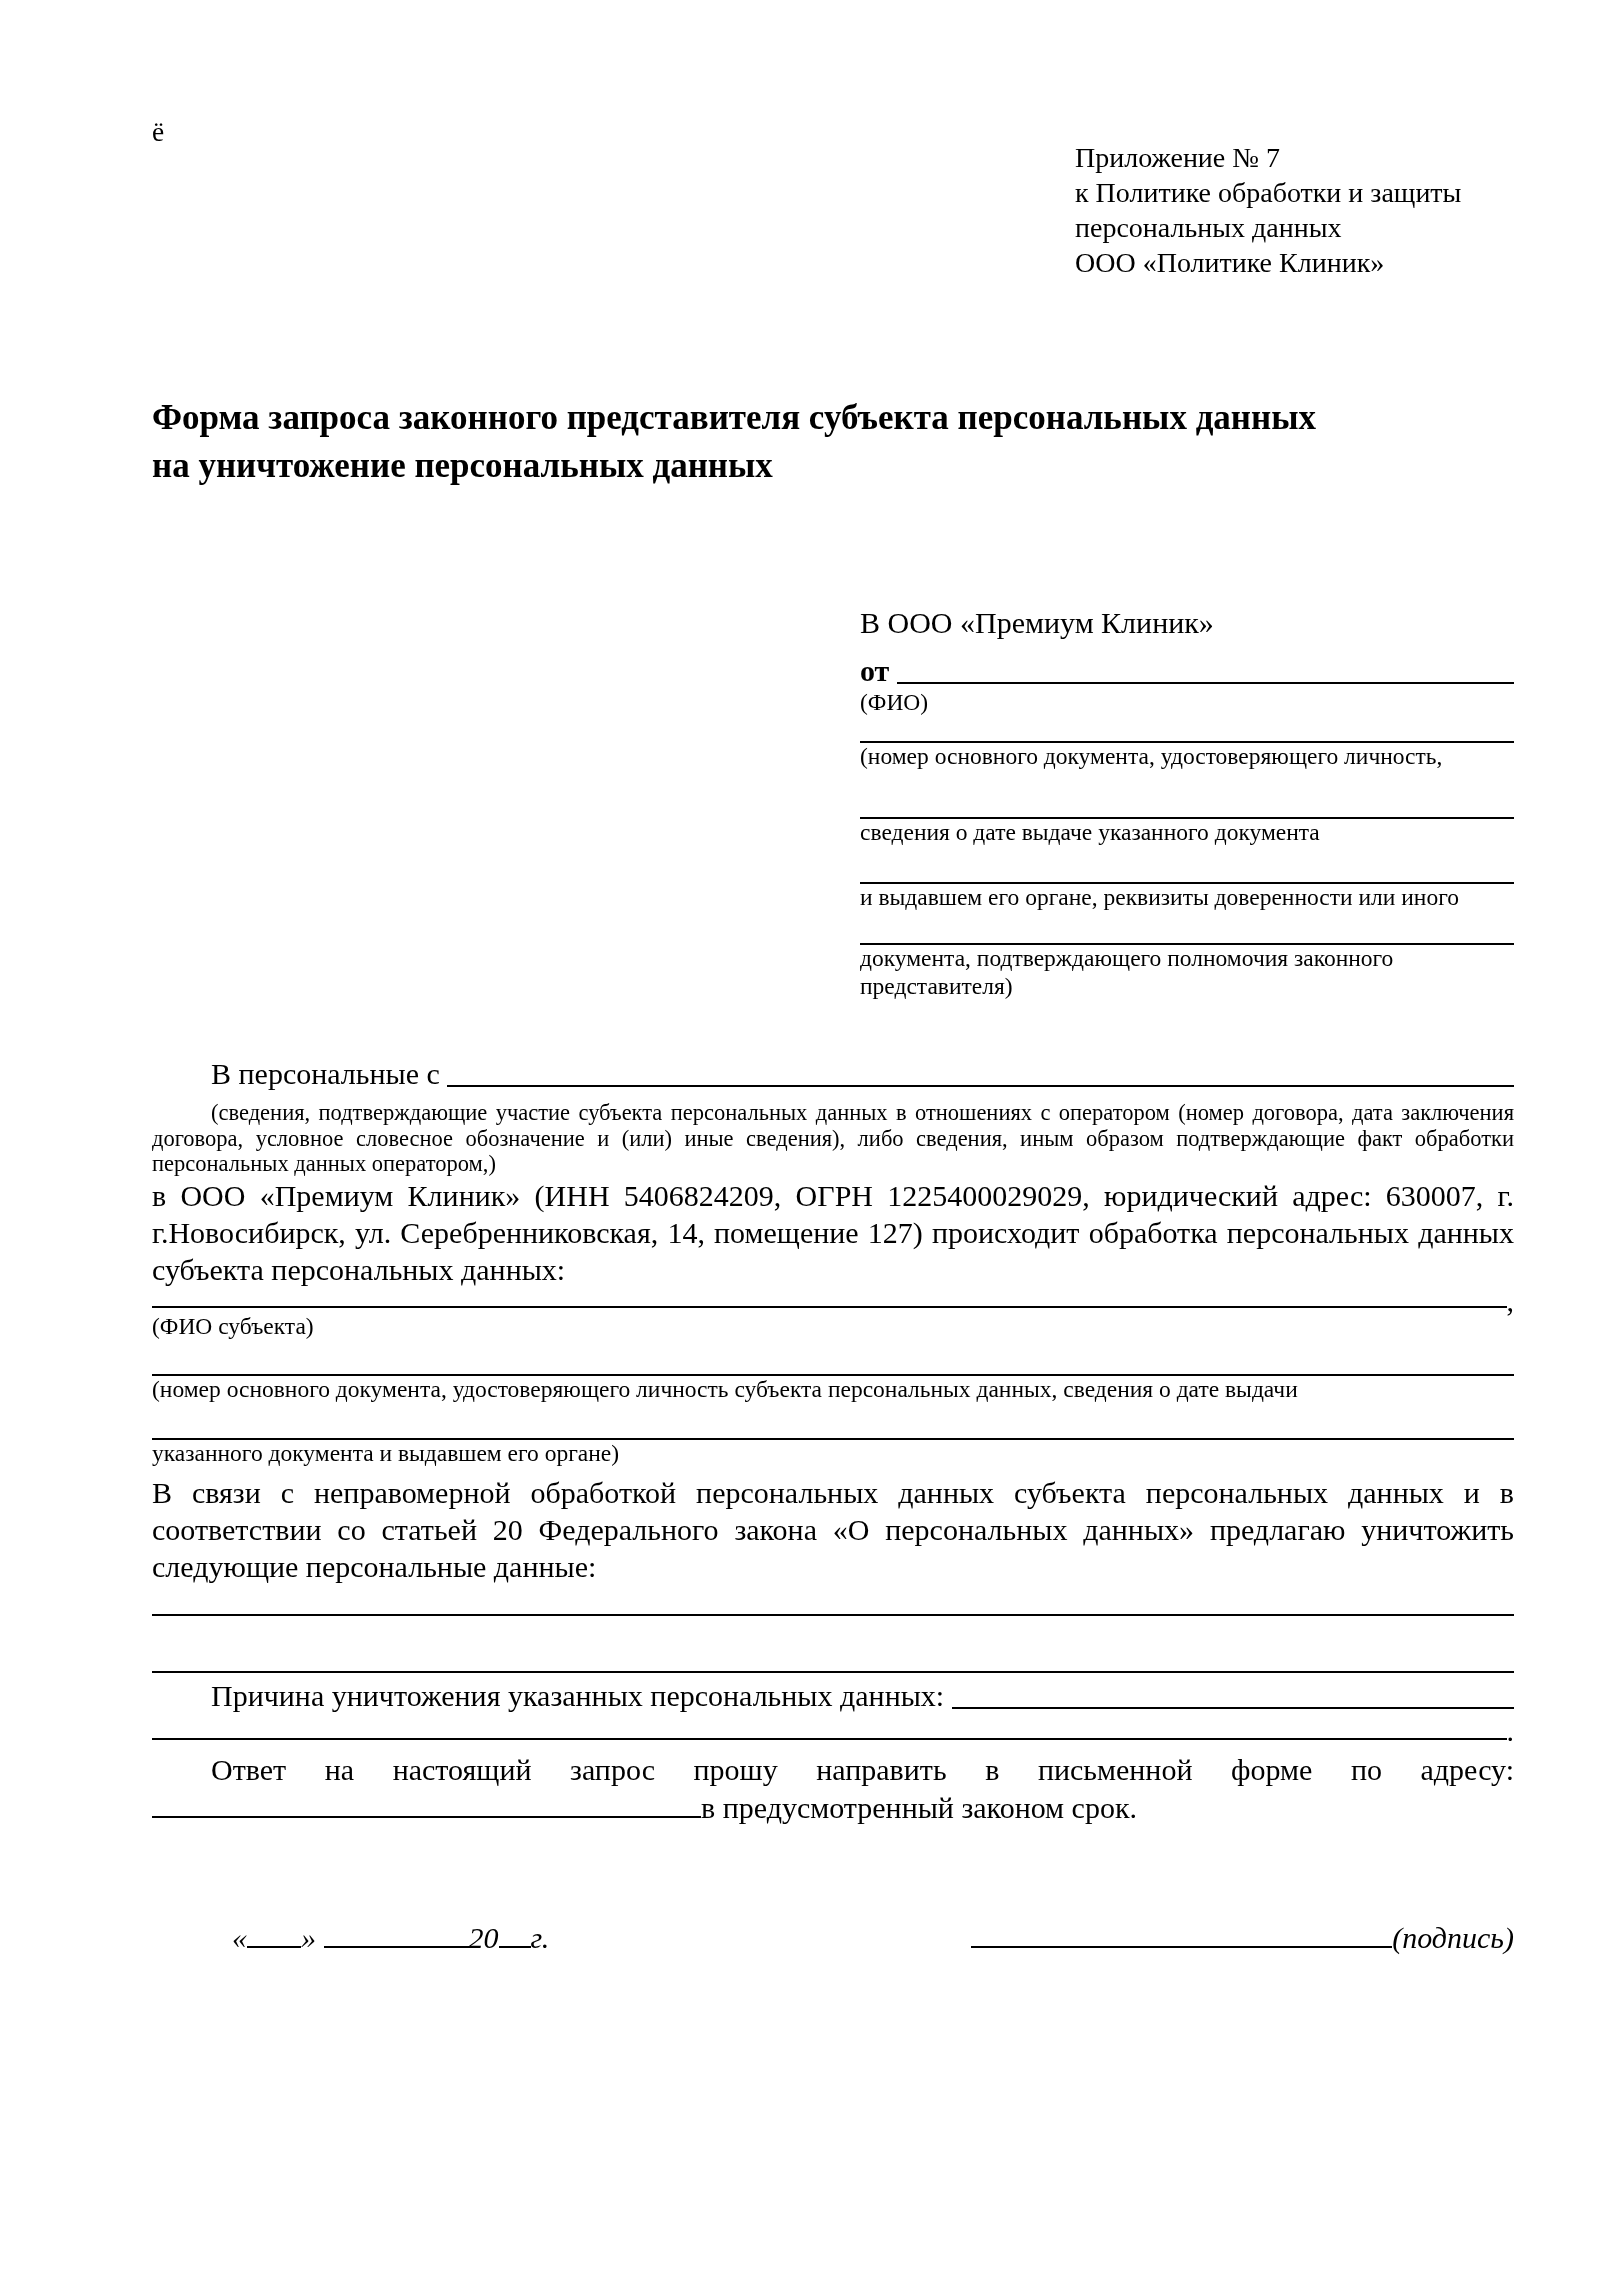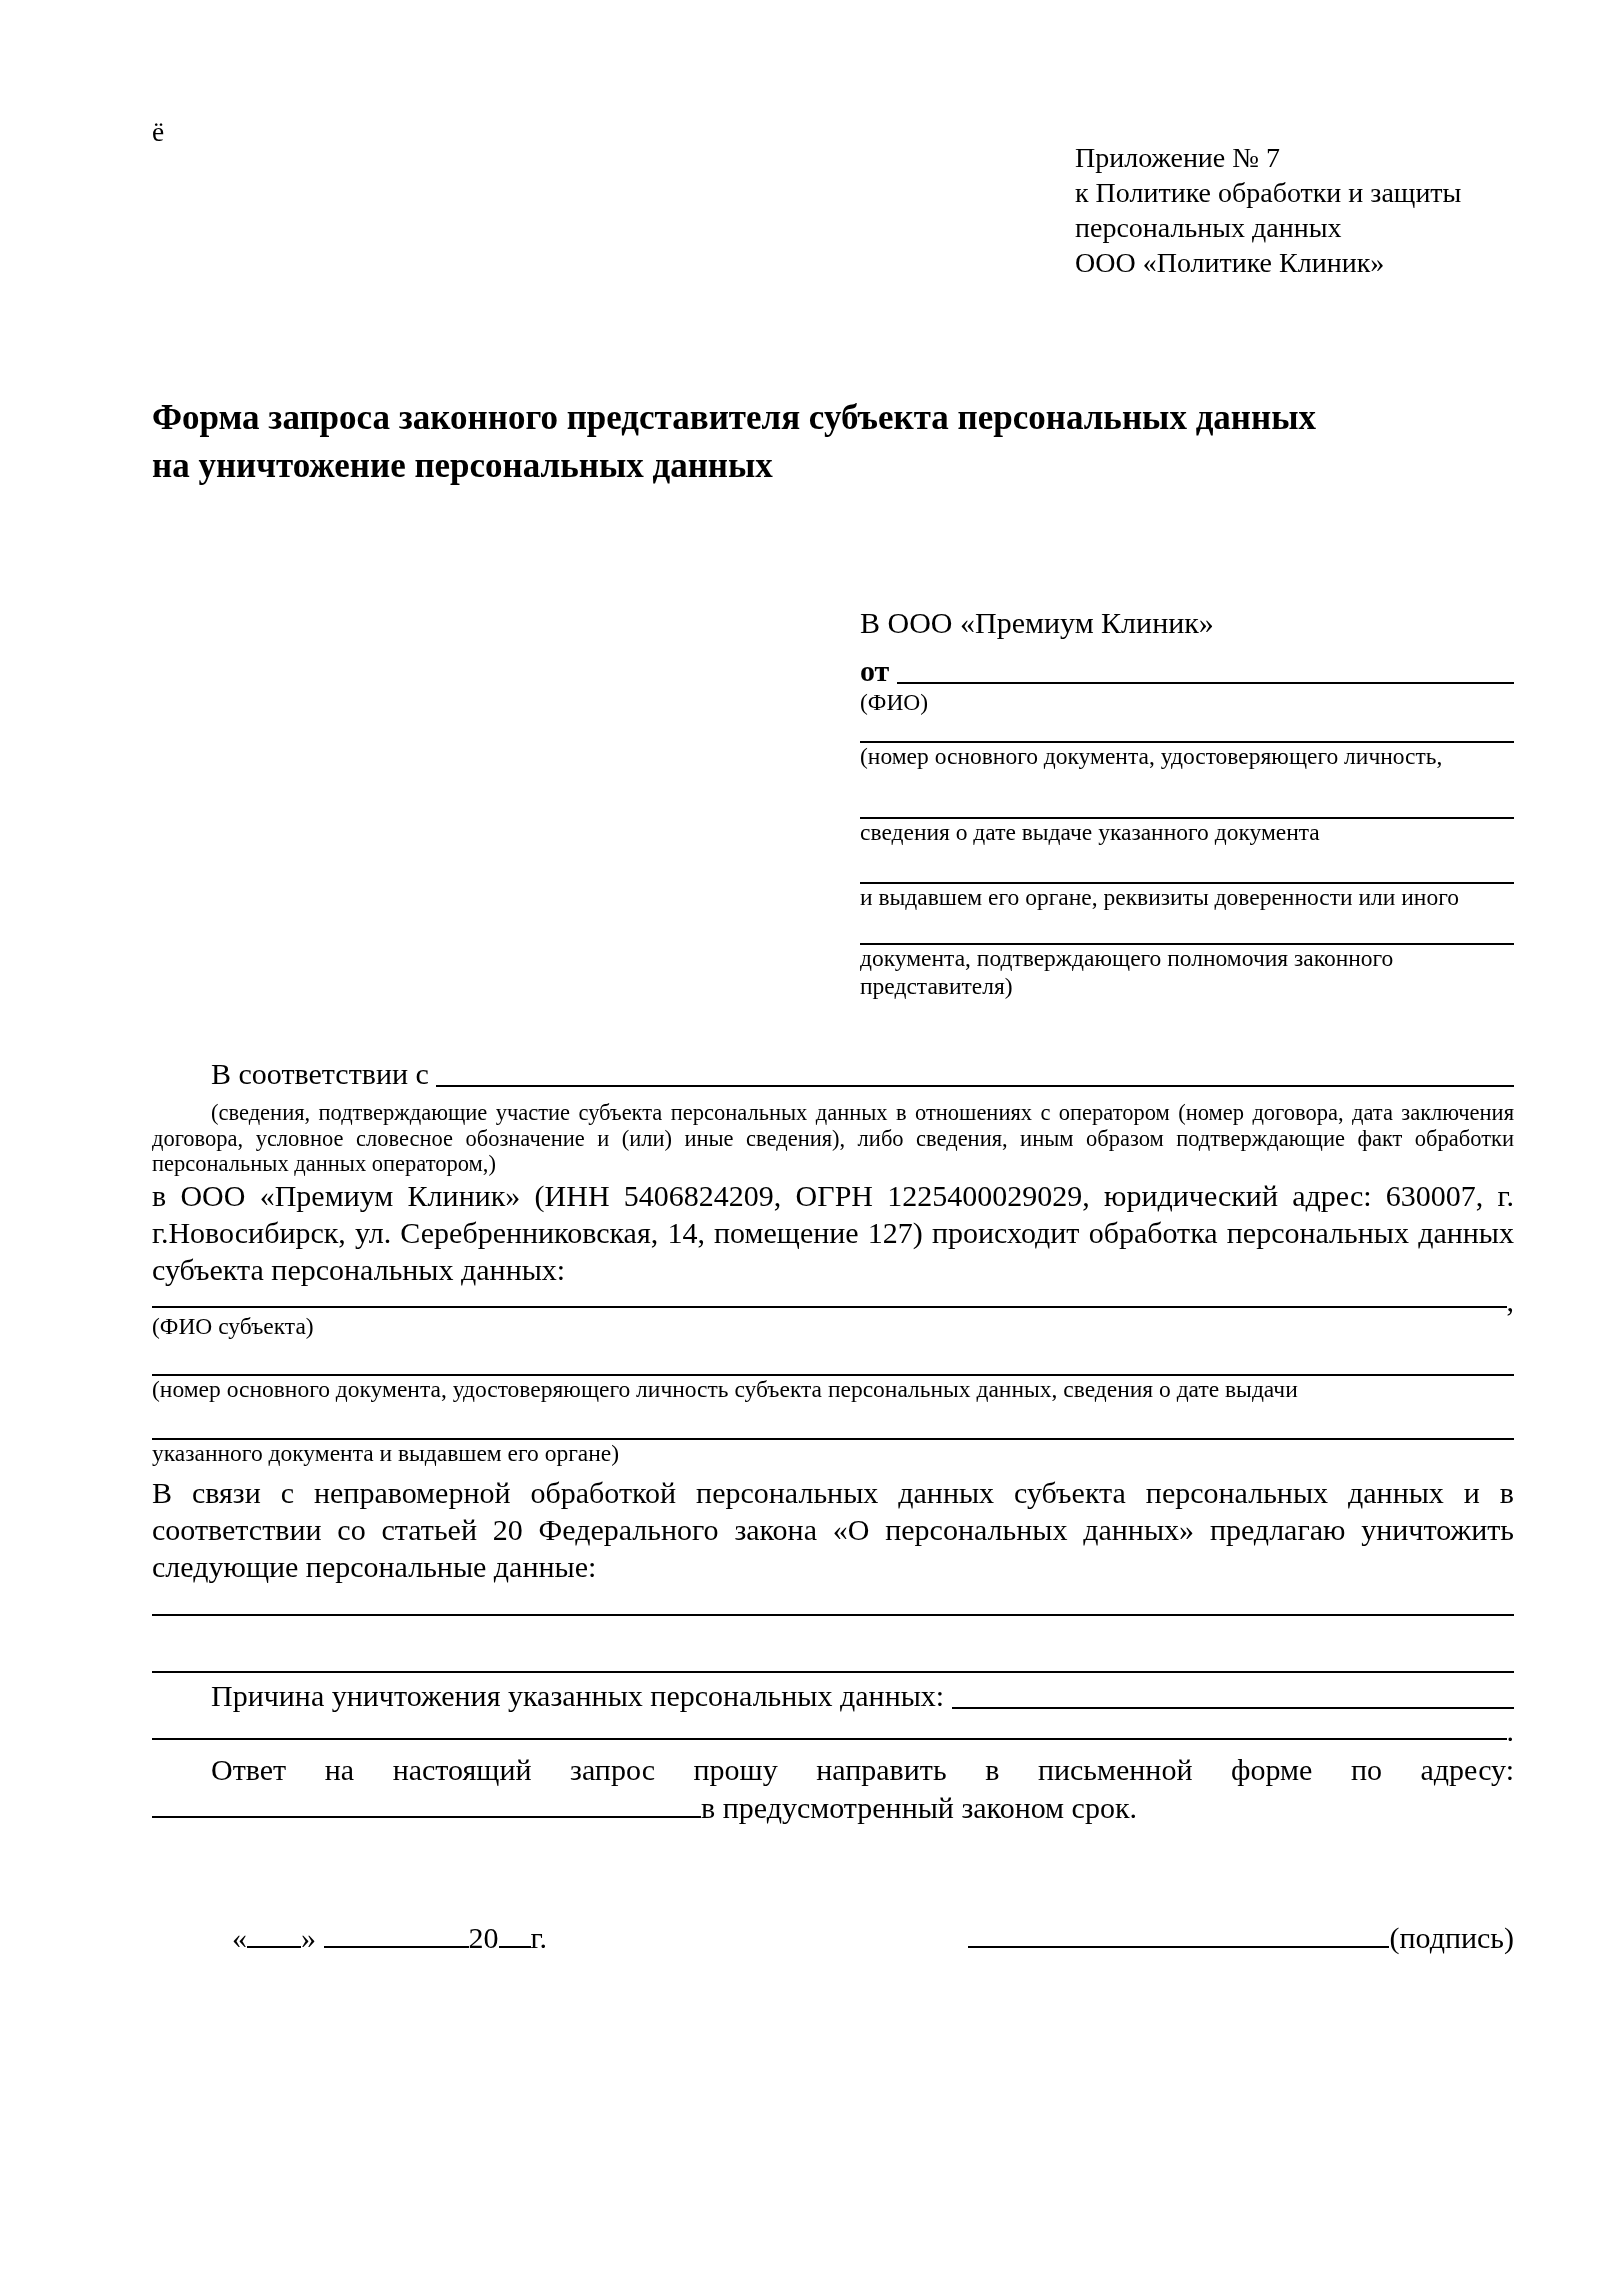--- a/index.html
+++ b/index.html
@@ -47,21 +47,21 @@
   .period-row .dot{align-self:flex-end;}
   .reply{margin-top:5.9px;line-height:38px;text-indent:59px;}
   .blank-inline{display:inline-block;height:0;border-bottom:2.9px solid #000;}
   .w-date-day{width:54px;}
   .w-date-month{width:145px;}
   .w-date-year{width:32px;}
   .w-reply{width:549px;}
   .w-sign{width:421px;}
 
   
-  .footer-row{display:flex;margin-top:92px;font-size:30px;line-height:37px;align-items:flex-start;}
+  .footer-row{display:flex;margin-top:92px;font-size:30px;line-height:37px;align-items:flex-start;font-style:italic;}
   .date-group{margin-left:80px;white-space:pre;}
   .f-spacer{flex:1 1 auto;}
 </style>
 </head>
 <body>
 
 <div class="page">
   <div class="content">
 
     <div class="top-row">
@@ -94,21 +94,21 @@
       <div class="caption">сведения о дате выдаче указанного документа</div>
 
       <div class="blankline bl-3"></div>
       <div class="caption">и выдавшем его органе, реквизиты доверенности или иного</div>
 
       <div class="blankline bl-4"></div>
       <div class="caption">документа, подтверждающего полномочия законного представителя)</div>
     </div>
 
     <div class="accordance">
-      <span class="lbl">В соответствии с </span>
+      <span class="lbl">В персональные с </span>
       <span class="fill nogap"></span>
     </div>
 
     <div class="note">(сведения, подтверждающие участие субъекта персональных данных в отношениях с оператором (номер договора, дата заключения договора, условное словесное обозначение и (или) иные сведения), либо сведения, иным образом подтверждающие факт обработки персональных данных оператором,)</div>
 
     <div class="par">в ООО «Премиум Клиник» (ИНН 5406824209, ОГРН 1225400029029, юридический адрес: 630007, г. г.Новосибирск, ул. Серебренниковская, 14, помещение 127) происходит обработка персональных данных субъекта персональных данных:</div>
 
     <div class="fill-comma">
       <span class="fill nogap"></span>
       <span class="comma">,</span>

